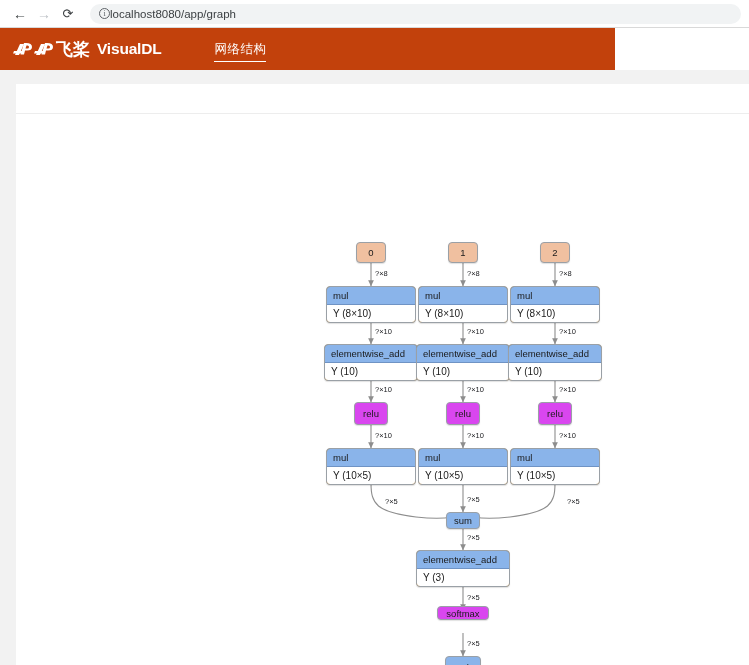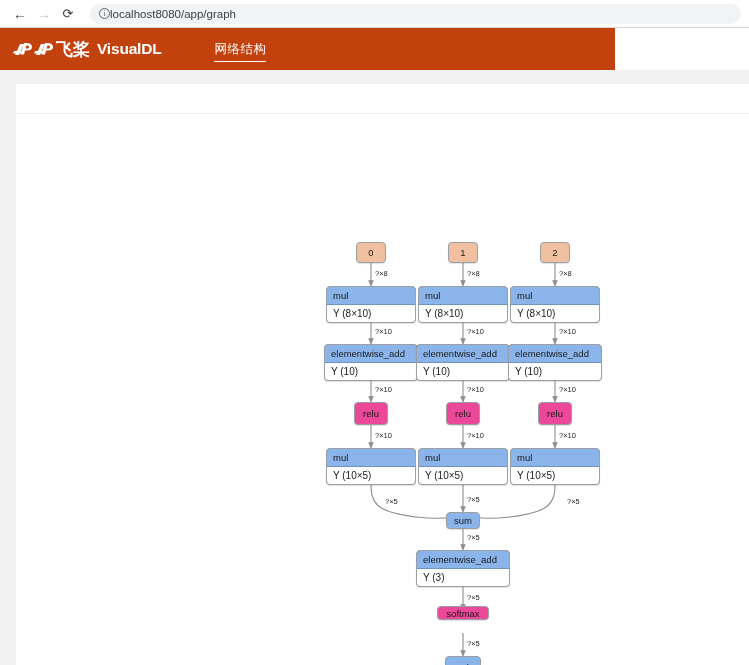--- a/index.html
+++ b/index.html
@@ -147,21 +147,21 @@
   .pill {
     border: 1px solid #9aa0a6;
     border-radius: 4px;
     font-size: 9.5px;
     color: #1a1a1a;
     display: flex; align-items: center; justify-content: center;
     box-shadow: 0 1px 1px rgba(0,0,0,.12);
     white-space: nowrap;
   }
   .pill.blue  { background: #8ab4ea; text-align: right; }
-  .pill.teal  { background: #ec4899; }
+  .pill.teal  { background: #d946ef; }
   .pill.peach { background: #f0c0a0; }
 
   .edge-label {
     position: absolute;
     font-size: 7.5px;
     color: #202124;
     font-family: "Liberation Sans", sans-serif;
     white-space: nowrap;
   }
 </style>

